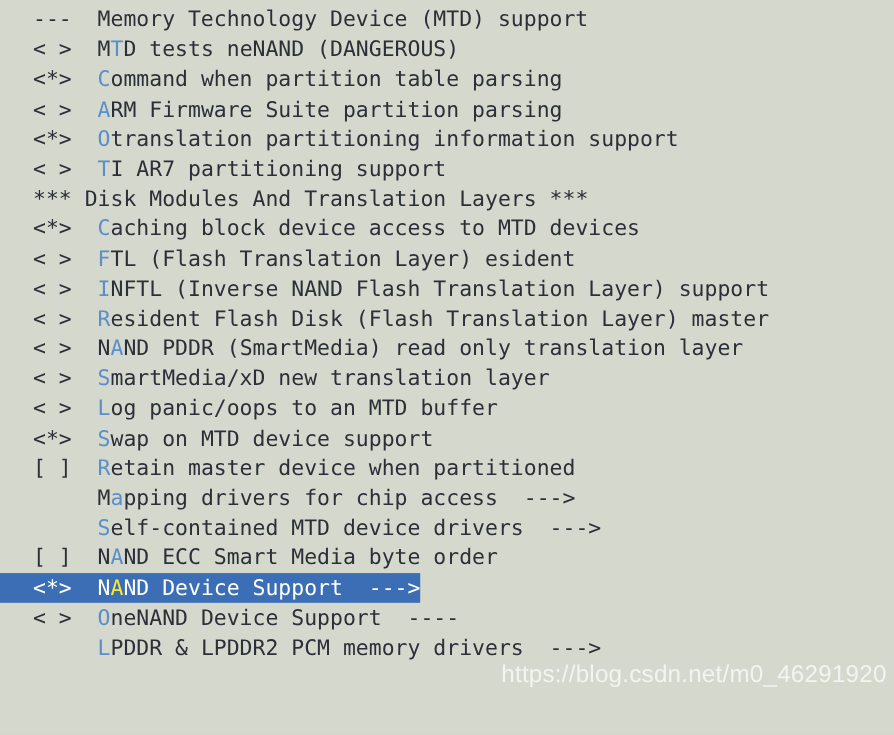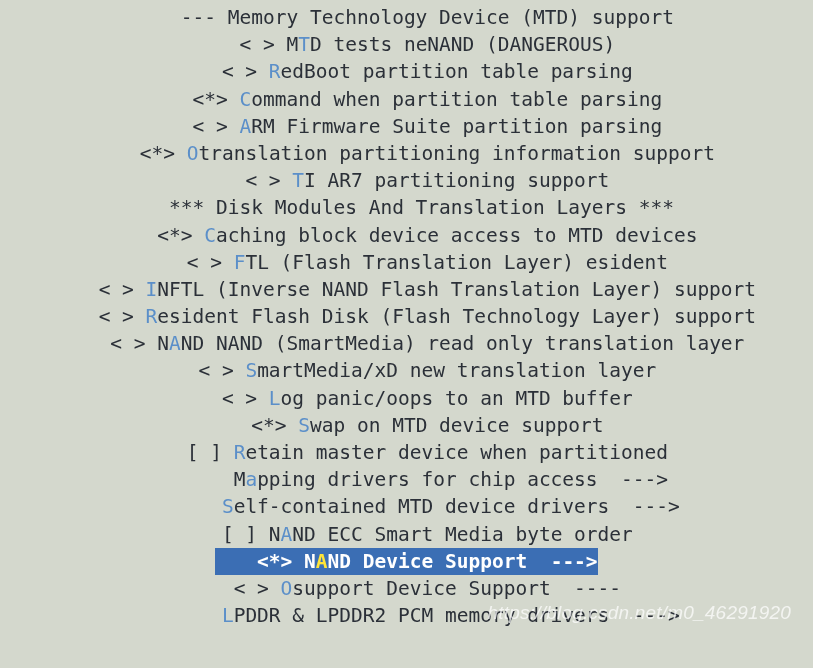--- a/index.html
+++ b/index.html
@@ -12,21 +12,20 @@
     position: relative;
     width: 813px;
     height: 632px;
     background: #d4d8cd;
     overflow: hidden;
     font-family: "DejaVu Sans Mono", "Liberation Mono", monospace;
     font-size: 19.5px;
     line-height: 27.2px;
     letter-spacing: 0px;
     color: #2b3038;
-    text-align: center;
   }
   #menu-list {
     position: absolute;
     left: 0px;
     top: 4px;
     width: 813px;
   }
   .menu-row {
     display: block;
     height: 27.2px;
@@ -58,71 +57,69 @@
     color: #2b3038;
   }
   
   .menu-row.selected {
     padding-left: 0;
   }
   .menu-row.selected .sel-bg {
     display: inline-block;
     background: #3b6eb4;
     color: #ffffff;
-    font-weight: bold;
+    font-weight: normal;
     padding-left: 30px;
     height: 27.2px;
     line-height: 27.2px;
     white-space: pre;
   }
   .menu-row.selected .ind,
   .menu-row.selected .label,
   .menu-row.selected .tail {
     color: #ffffff;
   }
   .menu-row.selected .hot {
     color: #ffe438;
   }
   #watermark {
     position: absolute;
-    right: 22px;
+    right: 7px;
     bottom: 6px;
     font-family: "Liberation Sans", sans-serif;
-    font-size: 19px;
+    font-size: 22px;
     color: #ffffff;
     opacity: 0.72;
     letter-spacing: 0.2px;
     white-space: pre;
     pointer-events: none;
-    font-style: italic;
   }
 </style>
 </head>
 <body>
 
 <div id="screen">
   <div id="menu-list">
       <div class="menu-row plain"><span><span class="ind">---</span><span class="label">Memory Technology Device (MTD) support</span></span></div>
       <div class="menu-row"><span><span class="ind">&lt; &gt;</span><span class="label">M</span><span class="hot">T</span><span class="label">D tests neNAND (DANGEROUS)</span></span></div>
-      <div class="menu-row"><span><span class="ind">&lt; &gt;</span><span class="hot">R</span><span class="label">edBoot partition table parsing</span></span></div>
       <div class="menu-row"><span><span class="ind">&lt;*&gt;</span><span class="hot">C</span><span class="label">ommand when partition table parsing</span></span></div>
       <div class="menu-row"><span><span class="ind">&lt; &gt;</span><span class="hot">A</span><span class="label">RM Firmware Suite partition parsing</span></span></div>
       <div class="menu-row"><span><span class="ind">&lt;*&gt;</span><span class="hot">O</span><span class="label">translation partitioning information support</span></span></div>
       <div class="menu-row"><span><span class="ind">&lt; &gt;</span><span class="hot">T</span><span class="label">I AR7 partitioning support</span></span></div>
       <div class="menu-row plain"><span><span class="label">*** Disk Modules And Translation Layers ***</span></span></div>
       <div class="menu-row"><span><span class="ind">&lt;*&gt;</span><span class="hot">C</span><span class="label">aching block device access to MTD devices</span></span></div>
       <div class="menu-row"><span><span class="ind">&lt; &gt;</span><span class="hot">F</span><span class="label">TL (Flash Translation Layer) esident</span></span></div>
       <div class="menu-row"><span><span class="ind">&lt; &gt;</span><span class="hot">I</span><span class="label">NFTL (Inverse NAND Flash Translation Layer) support</span></span></div>
-      <div class="menu-row"><span><span class="ind">&lt; &gt;</span><span class="hot">R</span><span class="label">esident Flash Disk (Flash Technology Layer) support</span></span></div>
-      <div class="menu-row"><span><span class="ind">&lt; &gt;</span><span class="label">N</span><span class="hot">A</span><span class="label">ND NAND (SmartMedia) read only translation layer</span></span></div>
+      <div class="menu-row"><span><span class="ind">&lt; &gt;</span><span class="hot">R</span><span class="label">esident Flash Disk (Flash Translation Layer) master</span></span></div>
+      <div class="menu-row"><span><span class="ind">&lt; &gt;</span><span class="label">N</span><span class="hot">A</span><span class="label">ND PDDR (SmartMedia) read only translation layer</span></span></div>
       <div class="menu-row"><span><span class="ind">&lt; &gt;</span><span class="hot">S</span><span class="label">martMedia/xD new translation layer</span></span></div>
       <div class="menu-row"><span><span class="ind">&lt; &gt;</span><span class="hot">L</span><span class="label">og panic/oops to an MTD buffer</span></span></div>
       <div class="menu-row"><span><span class="ind">&lt;*&gt;</span><span class="hot">S</span><span class="label">wap on MTD device support</span></span></div>
       <div class="menu-row"><span><span class="ind">[ ]</span><span class="hot">R</span><span class="label">etain master device when partitioned</span></span></div>
       <div class="menu-row"><span><span class="ind"></span><span class="label">M</span><span class="hot">a</span><span class="label">pping drivers for chip access</span><span class="tail">  ---&gt;</span></span></div>
       <div class="menu-row"><span><span class="ind"></span><span class="hot">S</span><span class="label">elf-contained MTD device drivers</span><span class="tail">  ---&gt;</span></span></div>
       <div class="menu-row"><span><span class="ind">[ ]</span><span class="label">N</span><span class="hot">A</span><span class="label">ND ECC Smart Media byte order</span></span></div>
       <div class="menu-row selected"><span class="sel-bg"><span class="ind">&lt;*&gt;</span><span class="label">N</span><span class="hot">A</span><span class="label">ND Device Support</span><span class="tail">  ---&gt;</span></span></div>
-      <div class="menu-row"><span><span class="ind">&lt; &gt;</span><span class="hot">O</span><span class="label">support Device Support</span><span class="tail">  ----</span></span></div>
+      <div class="menu-row"><span><span class="ind">&lt; &gt;</span><span class="hot">O</span><span class="label">neNAND Device Support</span><span class="tail">  ----</span></span></div>
       <div class="menu-row"><span><span class="ind"></span><span class="hot">L</span><span class="label">PDDR &amp; LPDDR2 PCM memory drivers</span><span class="tail">  ---&gt;</span></span></div>
     </div>
   <div id="watermark">https://blog.csdn.net/m0_46291920</div>
 </div>
 
 </body></html>

